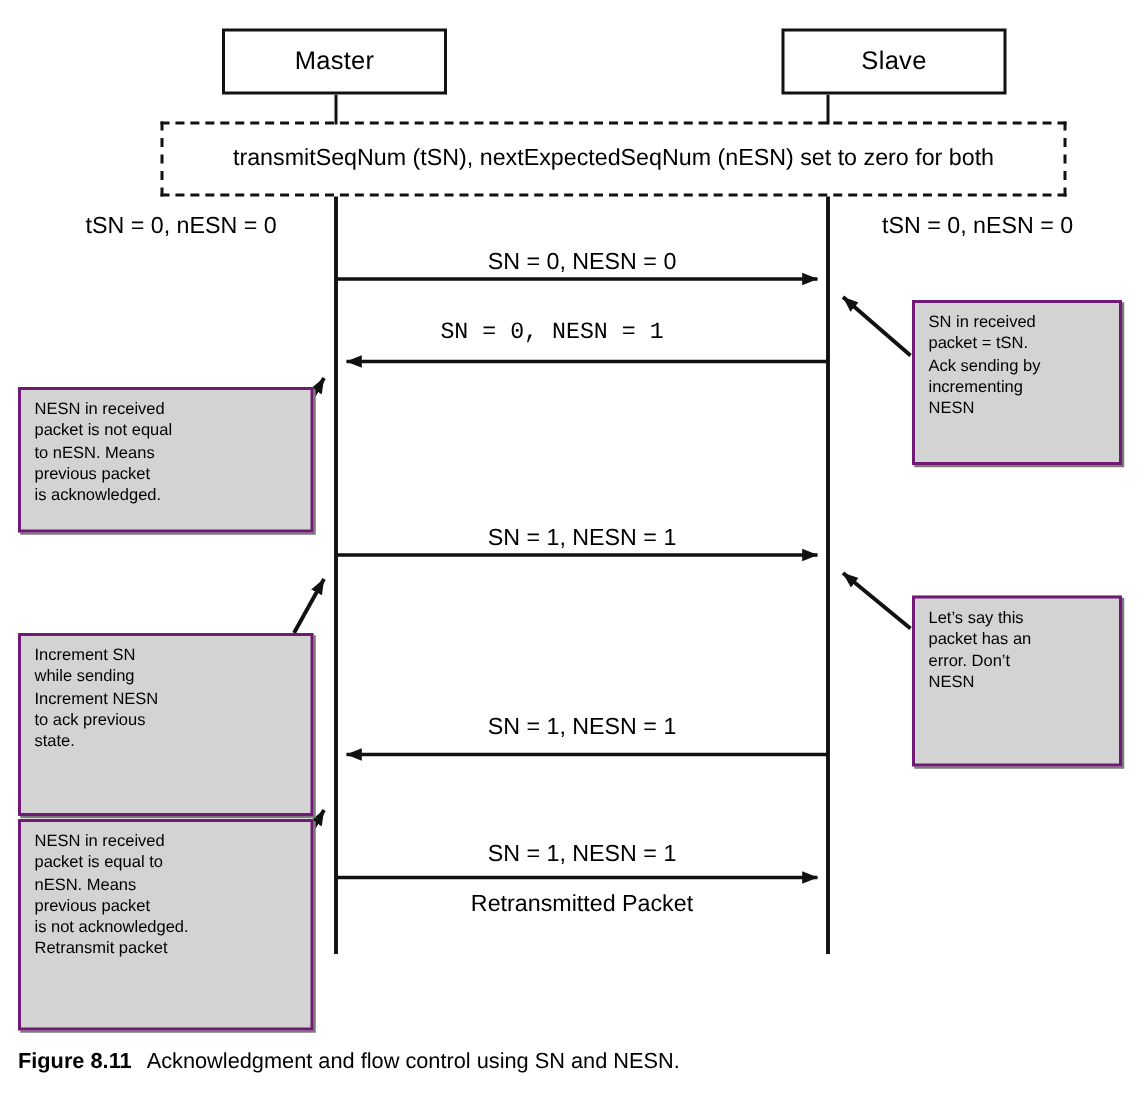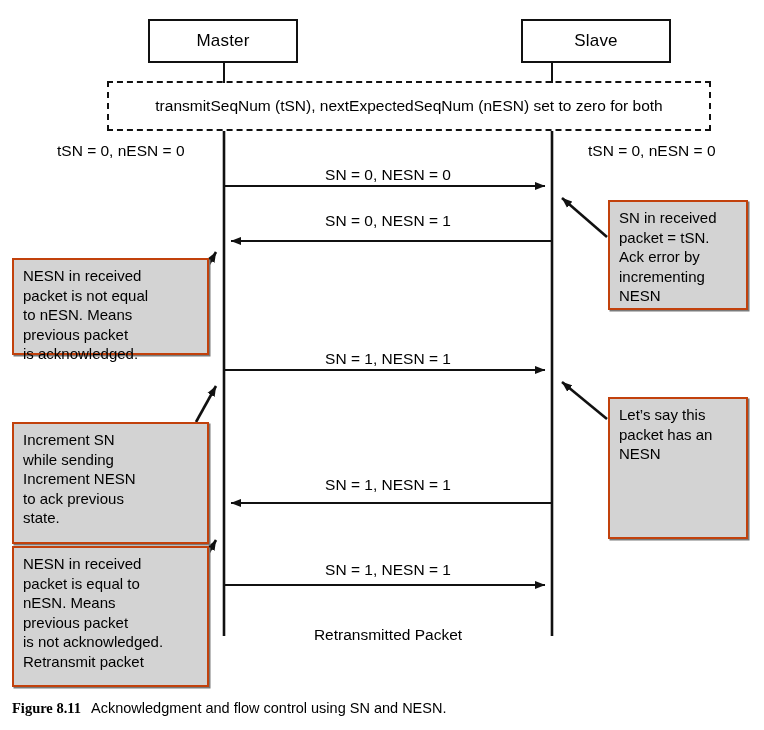--- a/index.html
+++ b/index.html
@@ -71,43 +71,43 @@
     font-size: 15.5px;
     white-space: nowrap;
     text-align: center;
     transform: translateX(-50%);
   }
 
   
   .note-box {
     position: absolute;
     background: #d3d3d3;
-    border: 2px solid #c2410c;
+    border: 2px solid #701a75;
     box-sizing: border-box;
-    font-size: 15px;
+    font-size: 11px;
     line-height: 1.30;
     padding: 6px 8px 6px 9px;
     box-shadow: 1.5px 1.5px 0 #7a7a7a;
   }
   .note-box .ln { display: block; white-space: nowrap; }
 
   #note-left-1  { left: 12px;  top: 258px; width: 197px; height: 97px; }
   #note-left-2  { left: 12px;  top: 393px; width: 197px; height: 122px; margin-top: 29px; }
   #note-left-3  { left: 12px;  top: 546px; width: 197px; height: 141px; }
   #note-right-1 { left: 608px; top: 200px; width: 140px; height: 110px; }
-  #note-right-2 { left: 608px; top: 397px; width: 140px; height: 142px; }
+  #note-right-2 { left: 608px; top: 397px; width: 140px; height: 114px; }
 
   
   #caption {
     position: absolute;
     left: 12px; top: 700px;
     font-size: 14.5px;
     white-space: nowrap;
   }
-  #caption .fignum { font-weight: bold; font-family: Liberation Serif, serif; }
+  #caption .fignum { font-weight: bold; }
   #caption .captext { margin-left: 10px; }
 </style>
 </head>
 <body>
 
 <svg id="diagram" viewBox="0 0 764 730" xmlns="http://www.w3.org/2000/svg">
   <defs>
     <marker id="arrow-r" markerWidth="11" markerHeight="9" refX="10.2" refY="4.5" orient="auto" markerUnits="userSpaceOnUse">
       <path d="M0,0.4 L10.5,4.5 L0,8.6 Z" fill="#111"></path>
     </marker>
@@ -148,25 +148,25 @@
 </div>
 
 <div id="global-note">
   <span class="ln">transmitSeqNum (tSN), nextExpectedSeqNum (nESN) set to zero for both</span>
 </div>
 
 <div class="state-label" id="state-master">tSN = 0, nESN = 0</div>
 <div class="state-label" id="state-slave">tSN = 0, nESN = 0</div>
 
 <div class="msg-label" style="left:388px; top:166px;">SN = 0, NESN = 0</div>
-<div class="msg-label" style="left:388px; top:212px;">SN = 0, NESN = 1</div>
+<div class="msg-label" style="left:368px; top:212px;font-family:Liberation Mono, monospace;">SN = 0, NESN = 1</div>
 <div class="msg-label" style="left:388px; top:350px;">SN = 1, NESN = 1</div>
 <div class="msg-label" style="left:388px; top:476px;">SN = 1, NESN = 1</div>
 <div class="msg-label" style="left:388px; top:561px;">SN = 1, NESN = 1</div>
-<div class="msg-label" style="left:388px; top:626px;">Retransmitted Packet</div>
+<div class="msg-label" style="left:388px; top:594px;">Retransmitted Packet</div>
 
 <div class="note-box" id="note-left-1">
   <span class="ln">NESN in received</span>
   <span class="ln">packet is not equal</span>
   <span class="ln">to nESN. Means</span>
   <span class="ln">previous packet</span>
   <span class="ln">is acknowledged.</span>
 </div>
 
 <div class="note-box" id="note-left-2">
@@ -182,26 +182,27 @@
   <span class="ln">packet is equal to</span>
   <span class="ln">nESN. Means</span>
   <span class="ln">previous packet</span>
   <span class="ln">is not acknowledged.</span>
   <span class="ln">Retransmit packet</span>
 </div>
 
 <div class="note-box" id="note-right-1">
   <span class="ln">SN in received</span>
   <span class="ln">packet = tSN.</span>
-  <span class="ln">Ack error by</span>
+  <span class="ln">Ack sending by</span>
   <span class="ln">incrementing</span>
   <span class="ln">NESN</span>
 </div>
 
 <div class="note-box" id="note-right-2">
   <span class="ln">Let’s say this</span>
   <span class="ln">packet has an</span>
+  <span class="ln">error. Don’t</span>
   <span class="ln">NESN</span>
 </div>
 
 <div id="caption">
   <span class="fignum">Figure 8.11</span><span class="captext">Acknowledgment and flow control using SN and NESN.</span>
 </div>
 
 </body></html>

